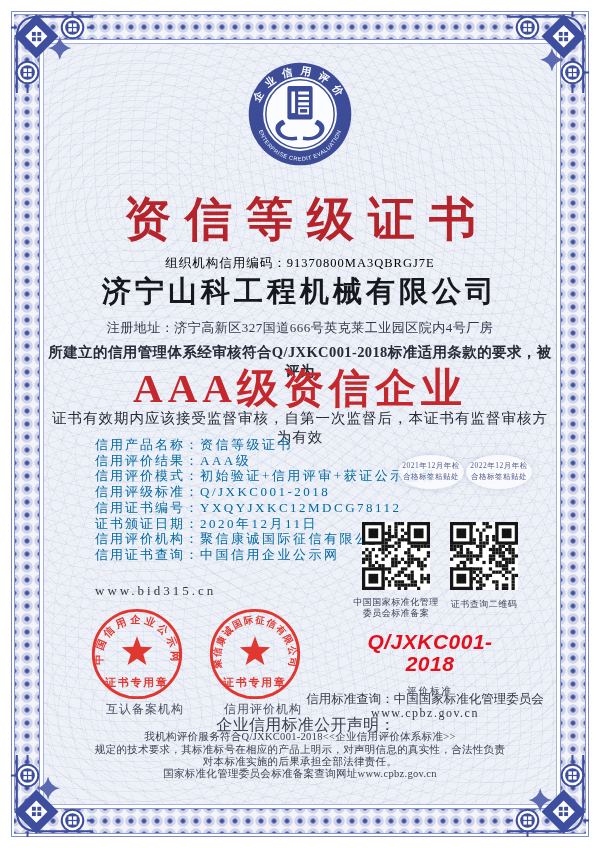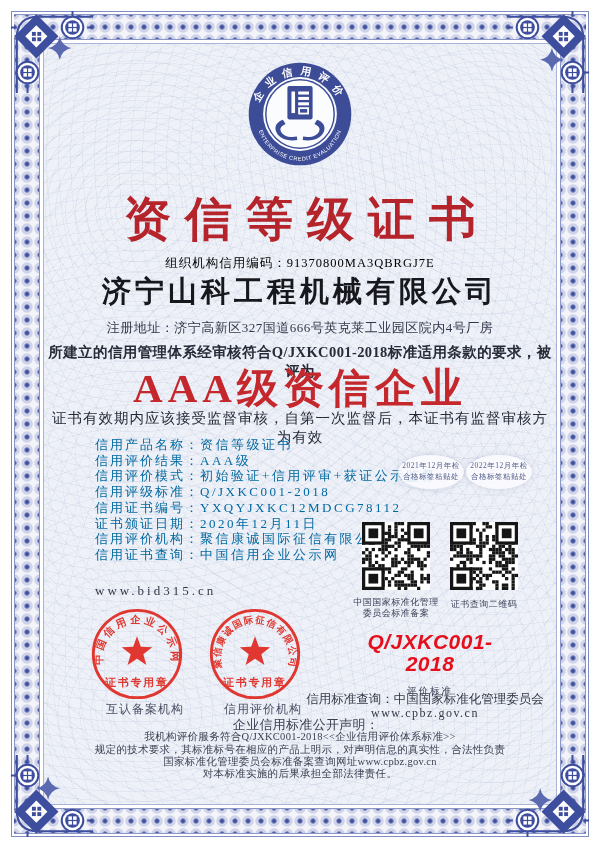--- a/index.html
+++ b/index.html
@@ -76,21 +76,21 @@
                font-size:12.5px; color:#343947; line-height:14px; }
   .std-query .u { font-size:12px; letter-spacing:1.5px; }
 
   .seal { position:absolute; top:607px; width:94px; height:94px; opacity:.93; }
   .seal.s1 { left:90px; } .seal.s2 { left:208px; }
   .seal-cap { position:absolute; top:701px; width:94px; text-align:right; font-size:12px; color:#4a4f63; letter-spacing:1px; }
   .seal-cap.c1 { left:90px; } .seal-cap.c2 { left:208px; }
 
   .decl { position:absolute; left:40px; top:719px; width:520px; text-align:center;
           font-size:10.5px; color:#3a3f50; line-height:12.3px; letter-spacing:.3px; }
-  .decl .dt { font-size:13px;padding-left:12px; }
+  .decl .dt { font-size:16px;padding-left:12px; }
 </style>
 </head>
 <body>
 
 <div class="page">
   <div class="paper"></div>
 
   <div class="frame-outer"></div>
   <div class="band top"></div>
   <div class="band bottom"></div>
@@ -764,16 +764,16 @@
     <polygon fill="#e02a22" points="50,31 54.1,42.3 66.2,42.8 56.7,50.2 60,61.8 50,55 40,61.8 43.3,50.2 33.8,42.8 45.9,42.3"></polygon>
     <text x="50" y="84" text-anchor="middle" font-size="11.5" fill="#e02a22" letter-spacing="2" font-weight="bold">证书专用章</text>
   </svg>
   <div class="seal-cap c1">互认备案机构</div>
   <div class="seal-cap c2">信用评价机构</div>
 
   <div class="decl">
     <div class="dt">企业信用标准公开声明：</div>
     <div>我机构评价服务符合Q/JXKC001-2018&lt;&lt;企业信用评价体系标准&gt;&gt;</div>
     <div>规定的技术要求，其标准标号在相应的产品上明示，对声明信息的真实性，合法性负责</div>
+    <div>对本标准实施的后果承担全部法律责任。</div>
     <div>国家标准化管理委员会标准备案查询网址www.cpbz.gov.cn</div>
-    <div>对本标准实施的后果承担全部法律责任。</div>
   </div>
 </div>
 
 </body></html>

